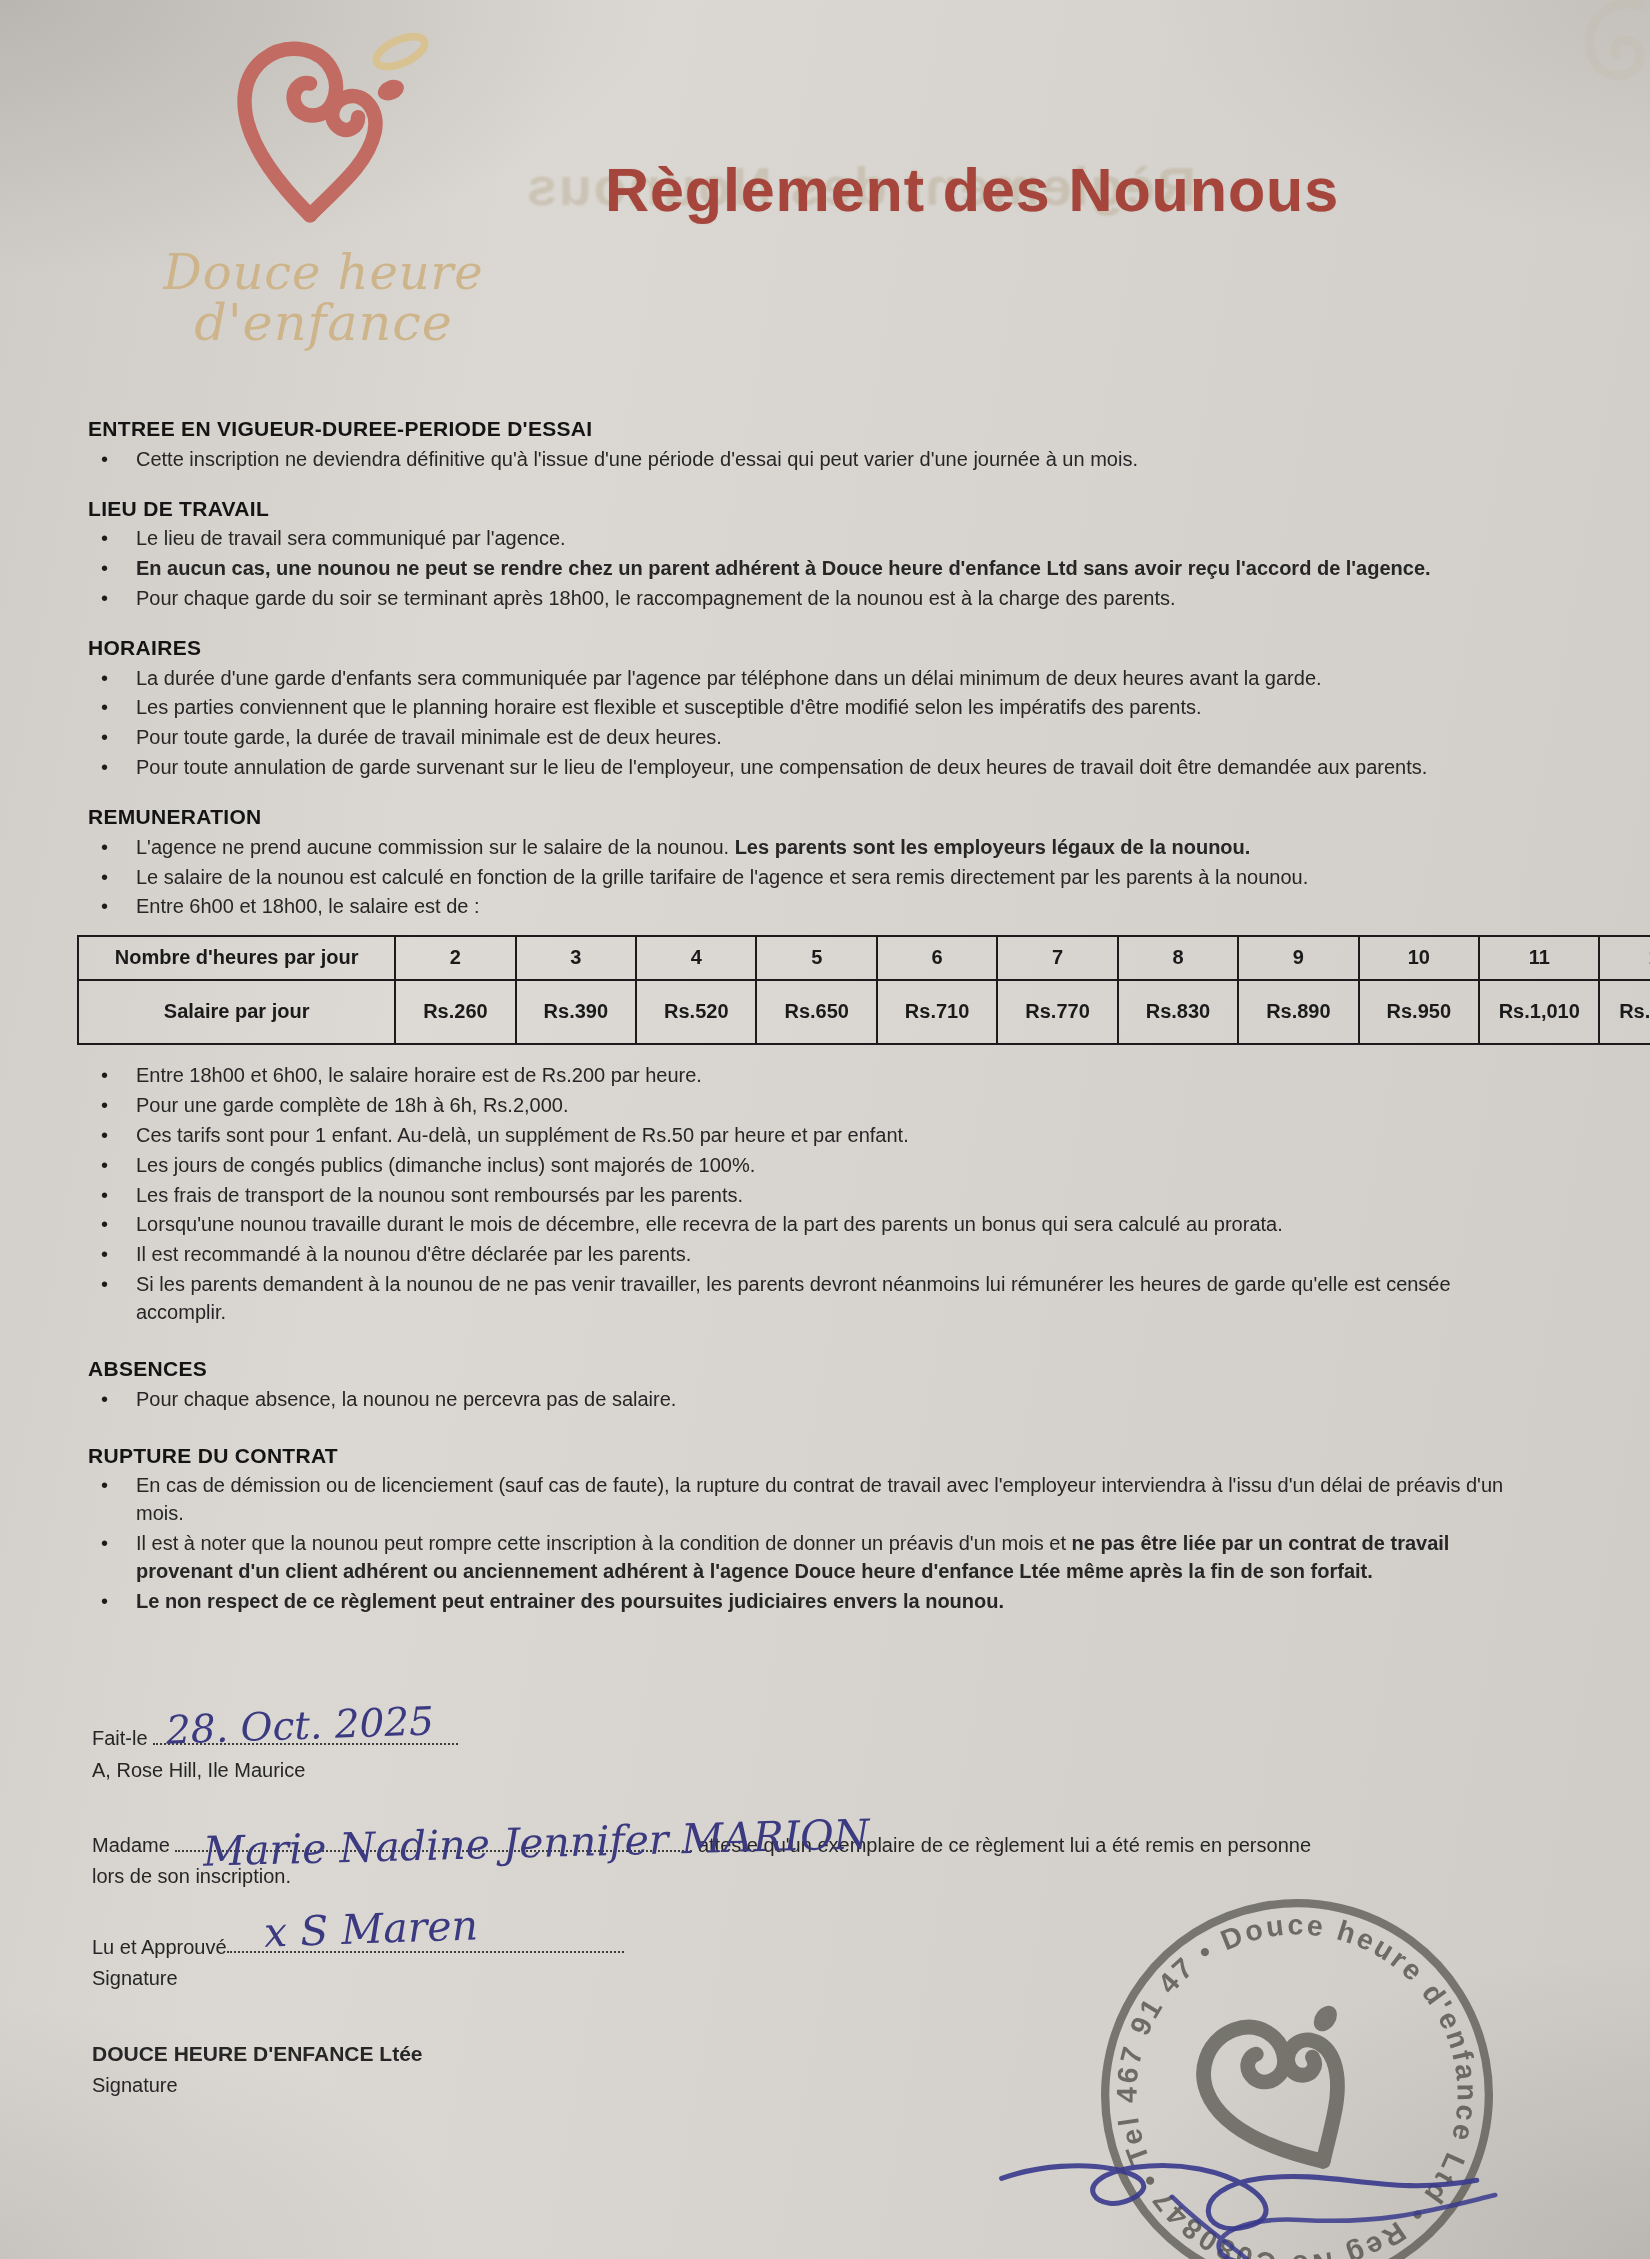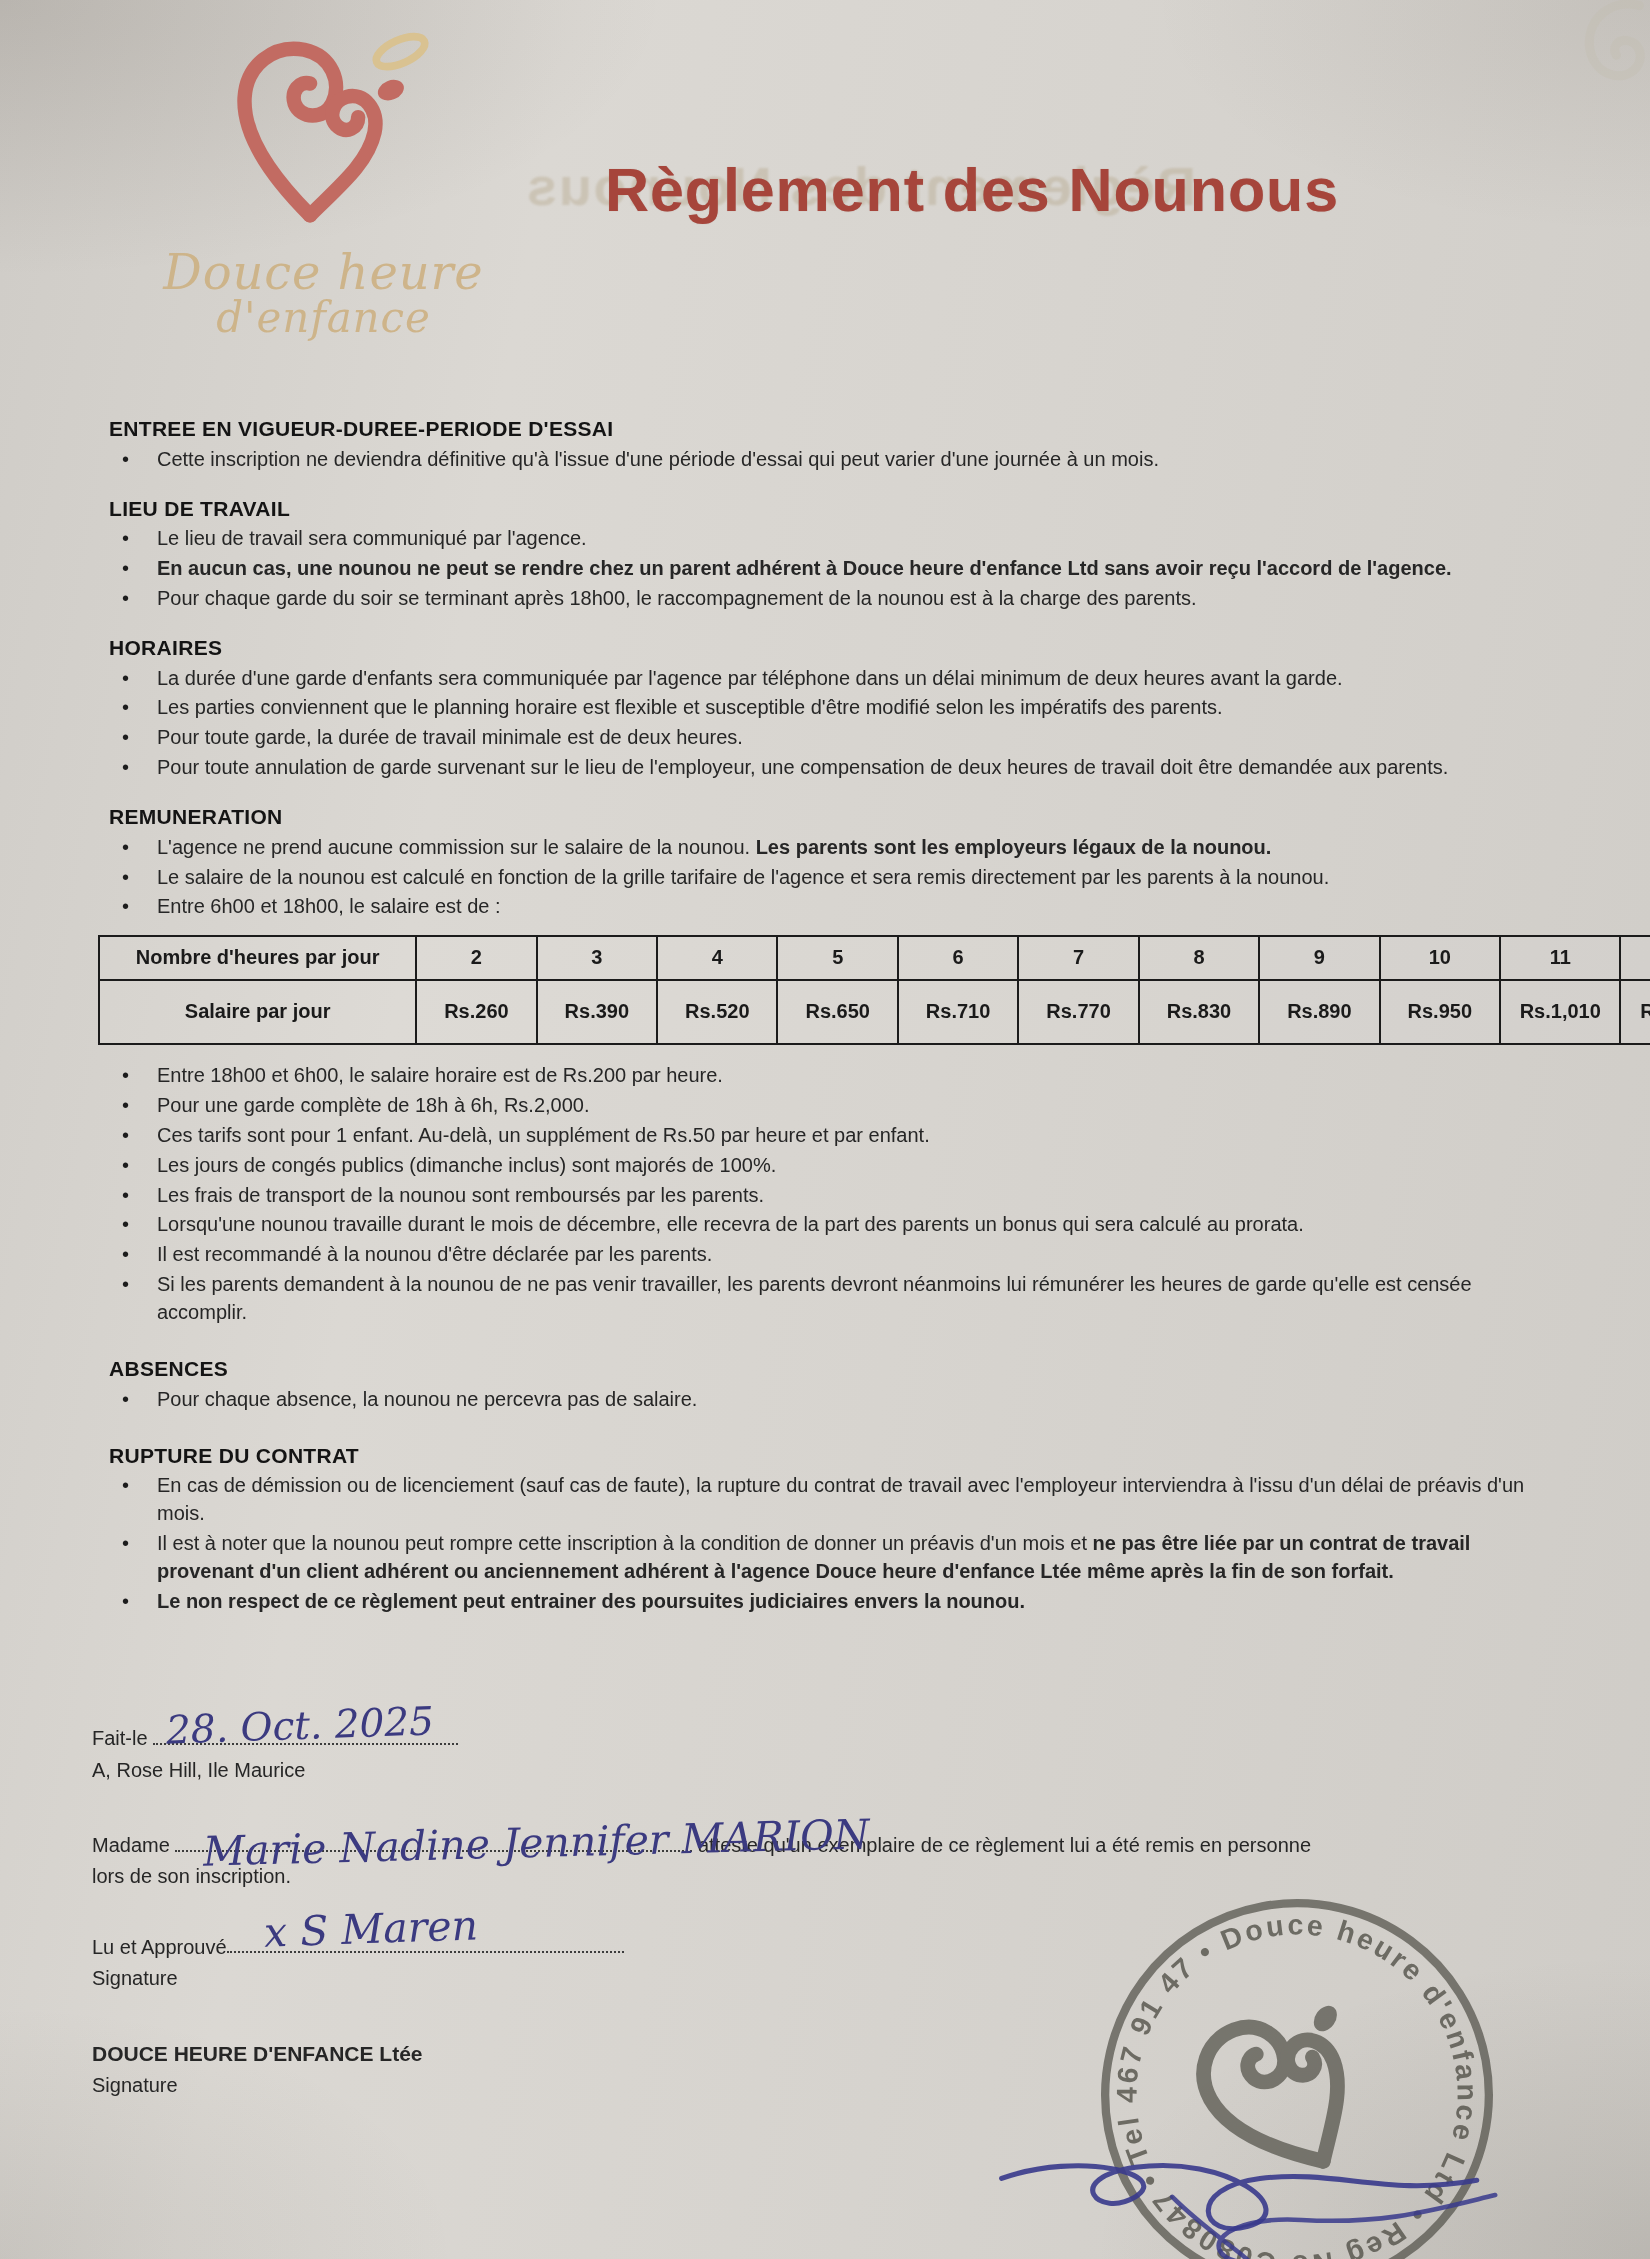--- a/index.html
+++ b/index.html
@@ -12,32 +12,32 @@
       radial-gradient(1015px 554px at 100% 100%, rgba(60,55,45,.14), rgba(0,0,0,0) 55%),
       radial-gradient(831px 461px at 0% 100%, rgba(60,55,45,.10), rgba(0,0,0,0) 55%),
       linear-gradient(100deg,#cfccc7 0%,#dbd8d3 28%,#d7d4cf 55%,#cfccc7 100%);
   }
   .scan-text{color:#262626;}
   
   .logo{position:absolute;left:148px;top:16.6px;width:351px;text-align:center;}
   .logo svg{display:block;margin:0 auto;}
   .logo-word{font-family:"DejaVu Serif",serif;font-style:italic;color:#cdb183;
     line-height:1.02;font-size:48px;letter-spacing:0.9px;opacity:.9;}
-  .logo-word .l2{font-size:42px;}
+  .logo-word .l2{font-size:51px;}
   
   .ghost-title{position:absolute;left:365px;top:155px;width:831px;
     transform:scaleX(-1);color:#b3a487;opacity:.38;font-weight:bold;
     font-size:54px;letter-spacing:1.8px;filter:blur(0.9px);white-space:nowrap;}
   .page-title{position:absolute;left:605px;top:155px;width:978px;
     font-size:61px;font-weight:bold;color:#a6453b;letter-spacing:0.9px;
     white-space:nowrap;text-shadow:0 0 0.9px rgba(120,40,30,.35);}
   
   .corner-swirl{position:absolute;right:-16.6px;top:-11px;opacity:.55;}
   
-  .content{position:absolute;left:109px;top:417px;width:1447px;}
+  .content{position:absolute;left:88px;top:417px;width:1447px;}
   .section{margin-bottom:24px;}
   .section h3{margin:0 0 3.7px 0;font-size:21px;letter-spacing:0.3px;color:#141414;}
   ul.bullets{list-style:none;margin:0;padding:0;}
   ul.bullets li{position:relative;padding-left:48px;font-size:20px;
     line-height:28px;margin:0 0 1.8px 0;}
   ul.bullets li::before{content:"\2022";position:absolute;left:13px;top:0;
     font-size:20px;color:#1c1c1c;}
   .b{font-weight:bold;}
   
   .tbl-wrap{margin:14.8px 0 16.6px -11px;}

